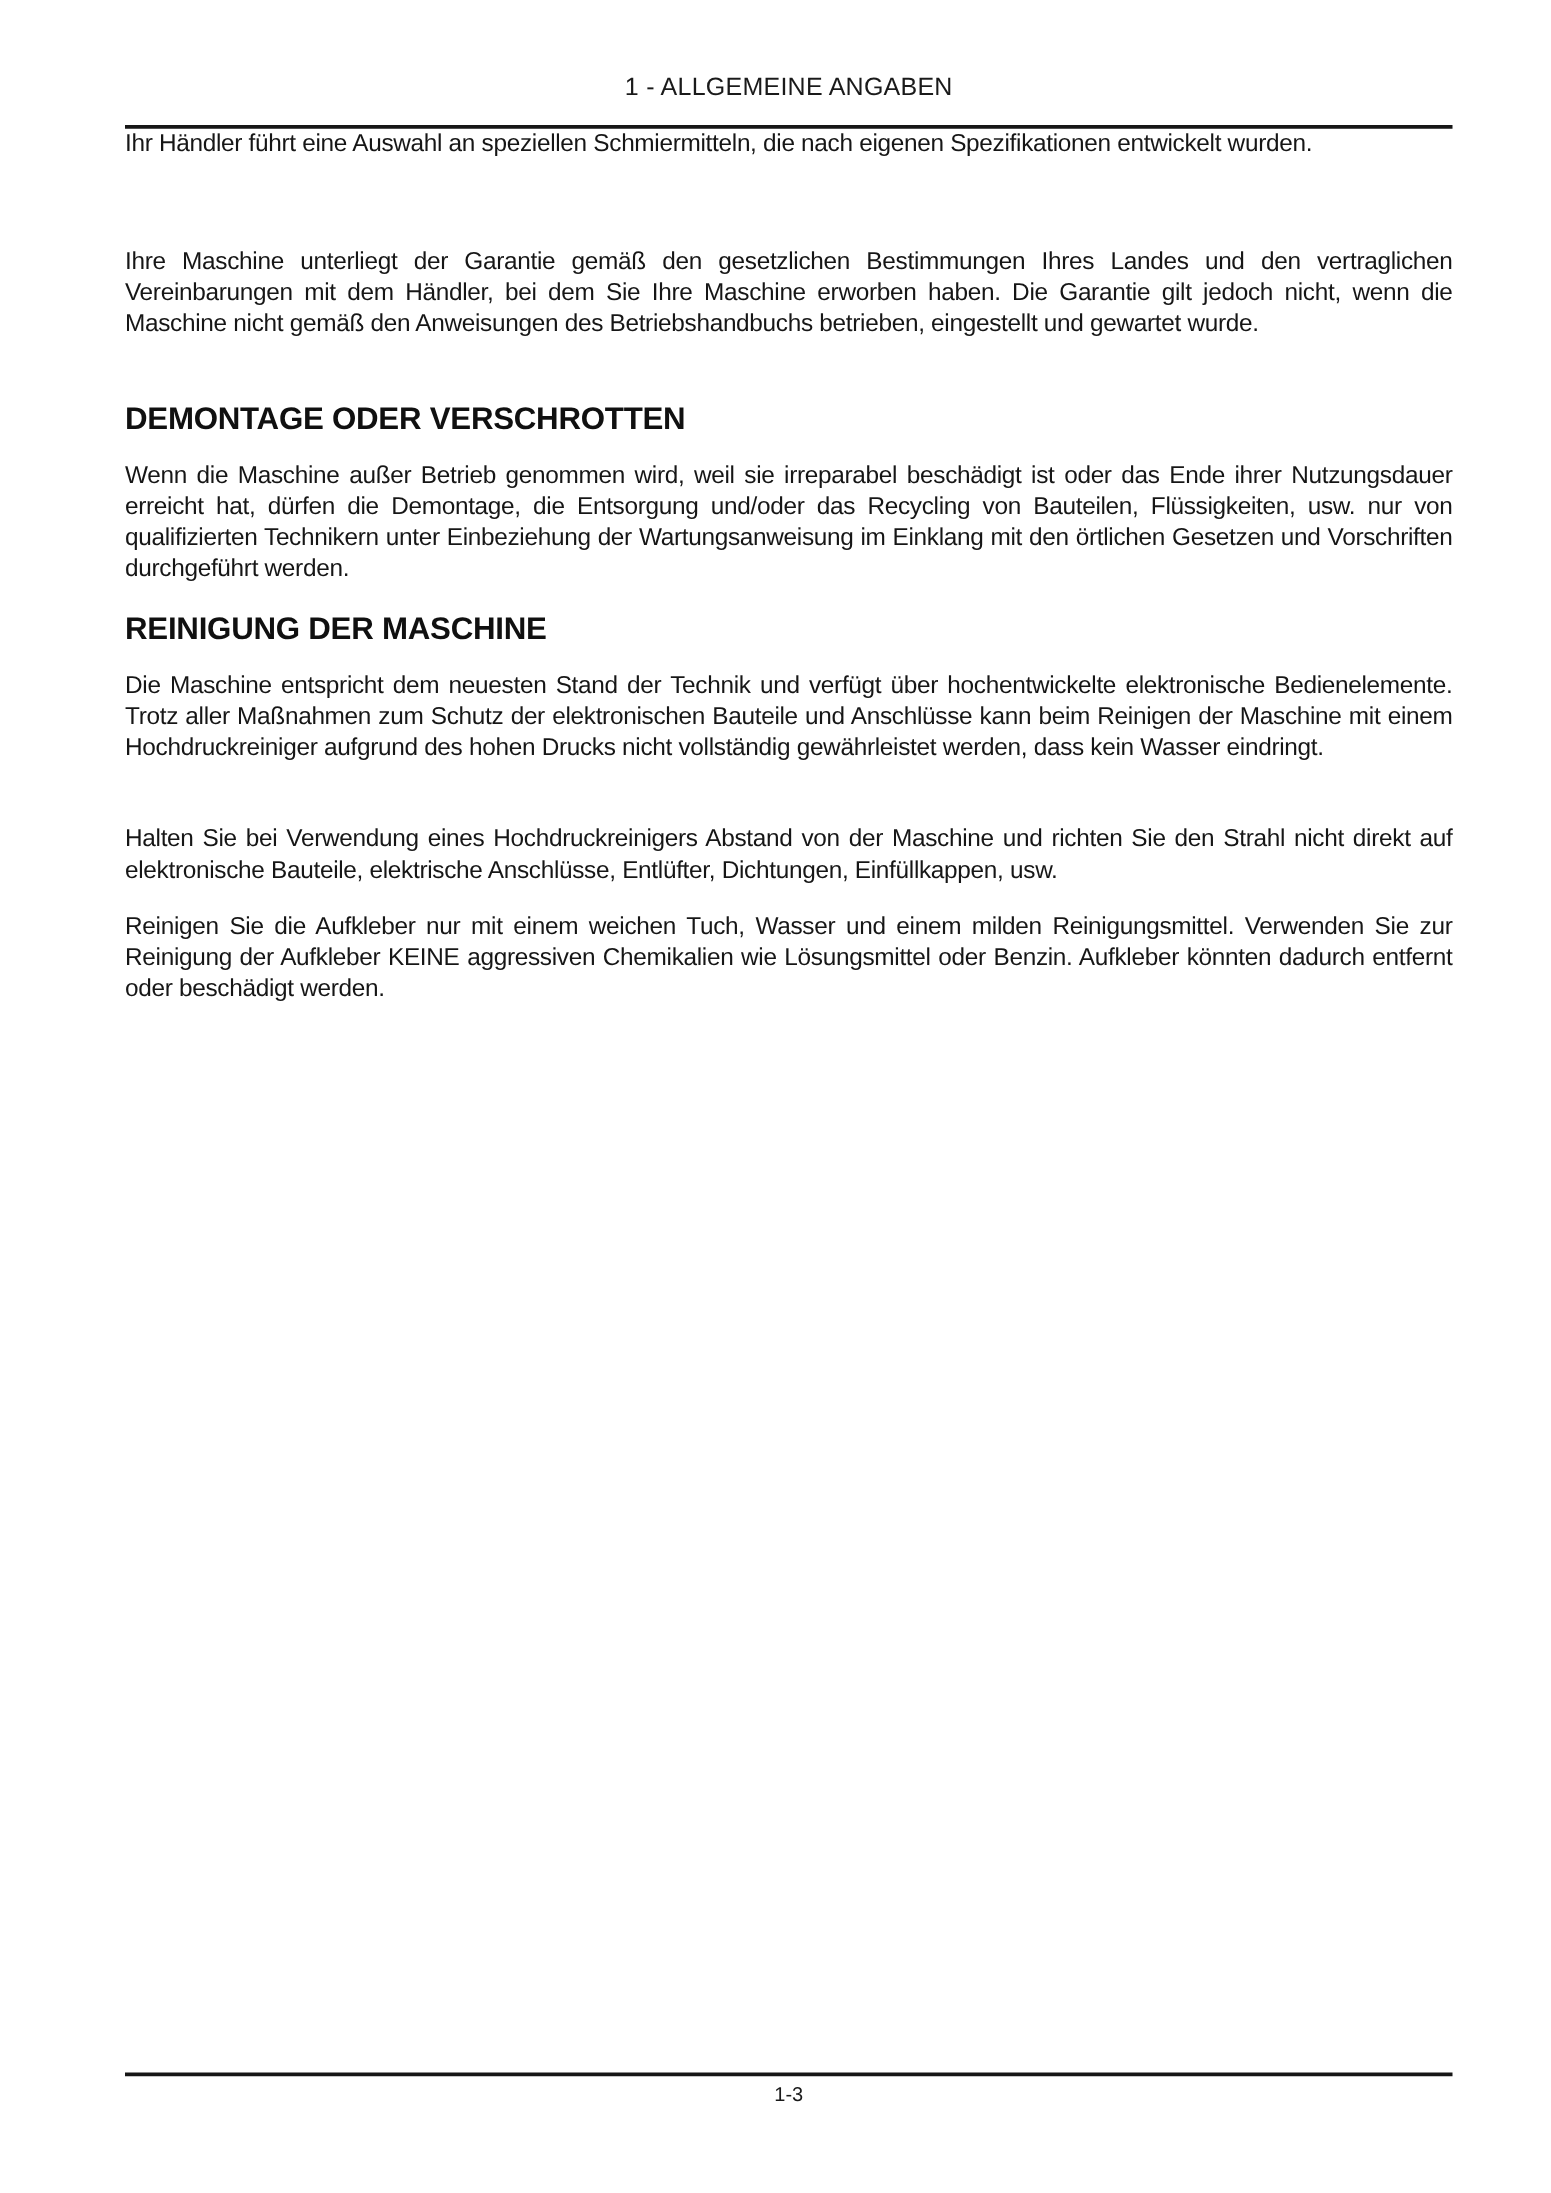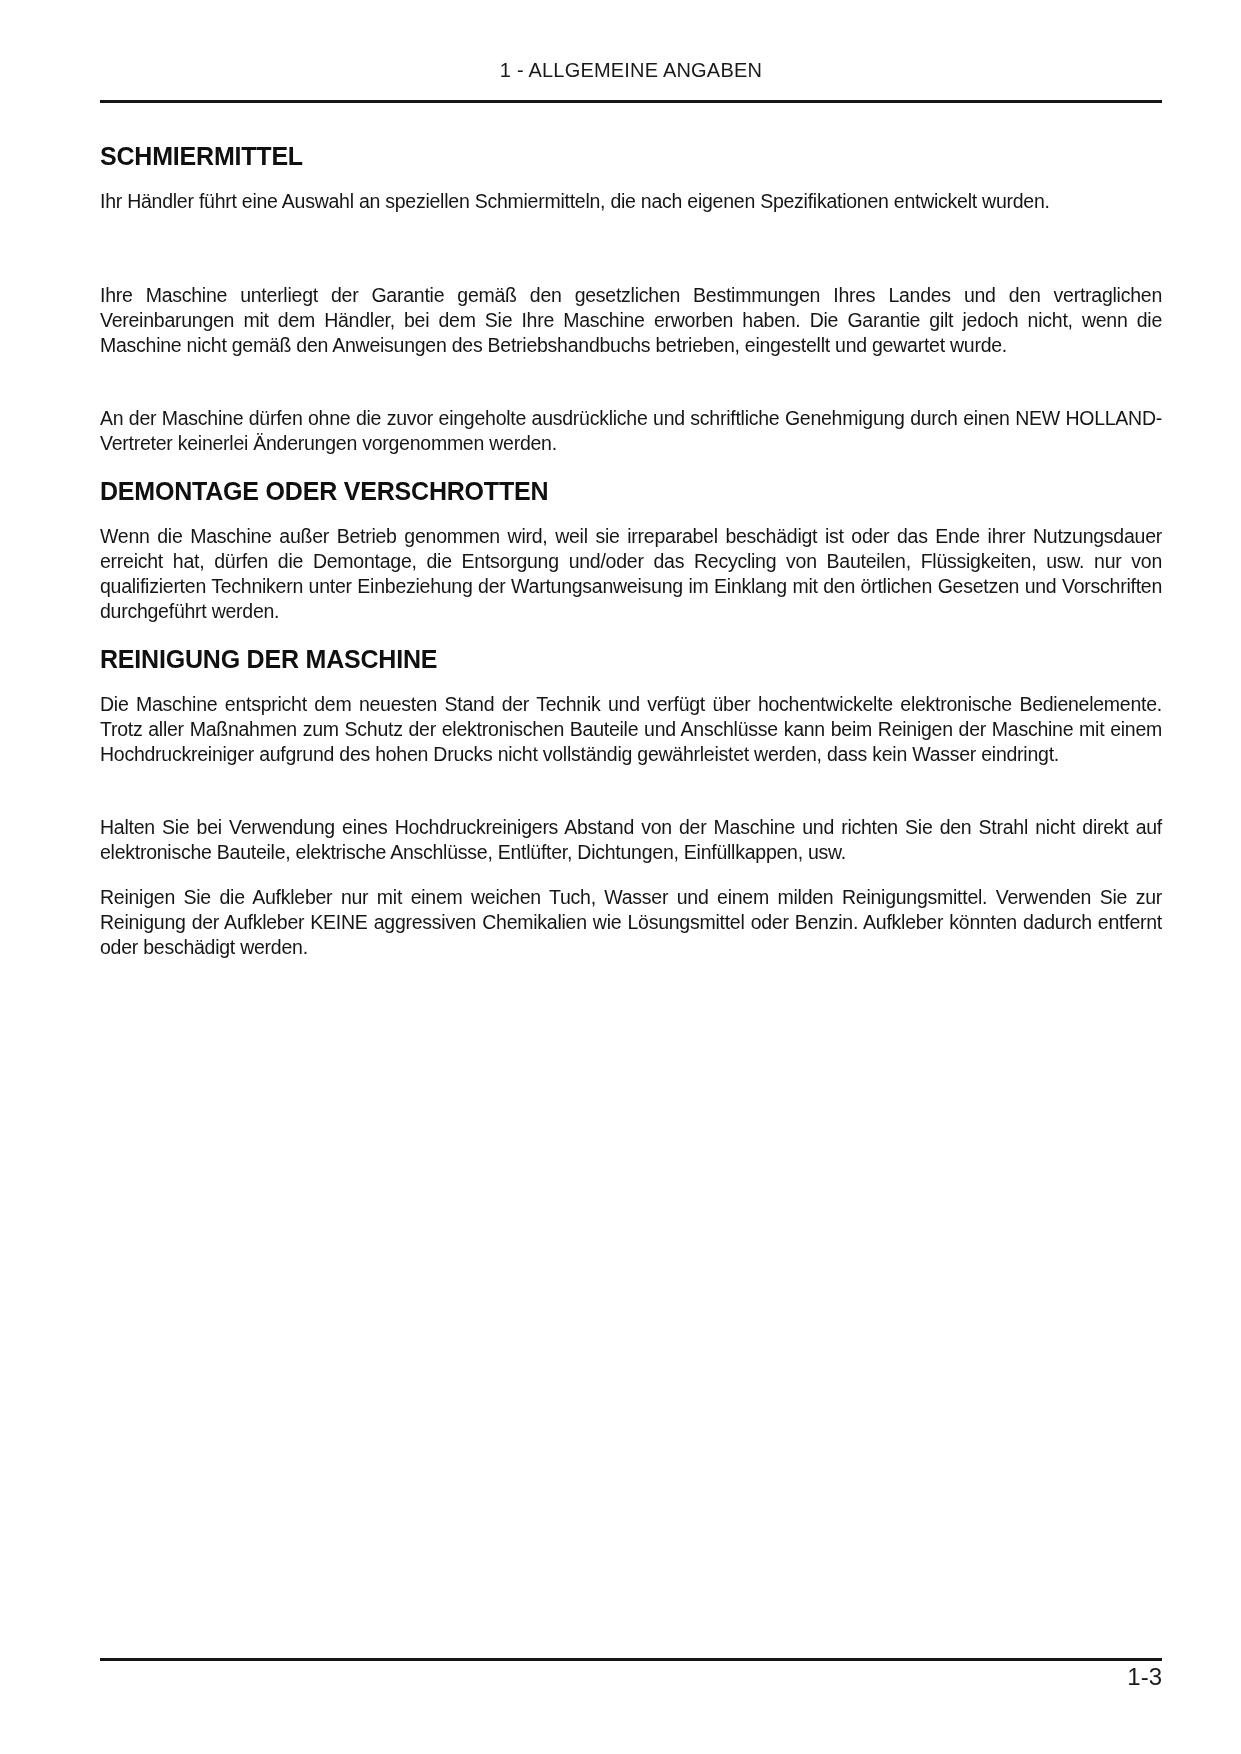--- a/index.html
+++ b/index.html
@@ -66,47 +66,45 @@
     top: 1658px;
     left: 100px;
     width: 1062px;
   }
   .footer-rule {
     border: none;
     border-top: 3px solid #161616;
     margin: 0;
   }
   .page-number {
-    text-align: right;
-    font-size: 24px;
+    text-align: center;
+    font-size: 16px;
     line-height: 24px;
     padding-top: 4px;
     color: #1a1a1a;
   }
 </style>
 </head>
 <body>
 
 <div class="page">
 
   <header class="page-header inner">
     <div class="chapter-title">1 - ALLGEMEINE ANGABEN</div>
     <hr class="rule">
   </header>
 
   <main class="inner">
 
     <section>
-      <h2 class="first">SCHMIERMITTEL</h2>
       <p class="sp-xl">Ihr Händler führt eine Auswahl an speziellen Schmiermitteln, die nach eigenen Spezifikationen entwickelt wurden.</p>
     </section>
 
     <section>
       <p class="sp-l">Ihre Maschine unterliegt der Garantie gemäß den gesetzlichen Bestimmungen Ihres Landes und den vertraglichen Vereinbarungen mit dem Händler, bei dem Sie Ihre Maschine erworben haben. Die Garantie gilt jedoch nicht, wenn die Maschine nicht gemäß den Anweisungen des Betriebshandbuchs betrieben, eingestellt und gewartet wurde.</p>
-      <p>An der Maschine dürfen ohne die zuvor eingeholte ausdrückliche und schriftliche Genehmigung durch einen NEW HOLLAND-Vertreter keinerlei Änderungen vorgenommen werden.</p>
     </section>
 
     <section>
       <h2>DEMONTAGE ODER VERSCHROTTEN</h2>
       <p>Wenn die Maschine außer Betrieb genommen wird, weil sie irreparabel beschädigt ist oder das Ende ihrer Nutzungs­dauer erreicht hat, dürfen die Demontage, die Entsorgung und/oder das Recycling von Bauteilen, Flüssigkeiten, usw. nur von qualifizierten Technikern unter Einbeziehung der Wartungsanweisung im Einklang mit den örtlichen Gesetzen und Vorschriften durchgeführt werden.</p>
     </section>
 
     <section>
       <h2>REINIGUNG DER MASCHINE</h2>
       <p class="sp-l">Die Maschine entspricht dem neuesten Stand der Technik und verfügt über hochentwickelte elektronische Bedien­elemente. Trotz aller Maßnahmen zum Schutz der elektronischen Bauteile und Anschlüsse kann beim Reinigen der Maschine mit einem Hochdruckreiniger aufgrund des hohen Drucks nicht vollständig gewährleistet werden, dass kein Wasser eindringt.</p>

